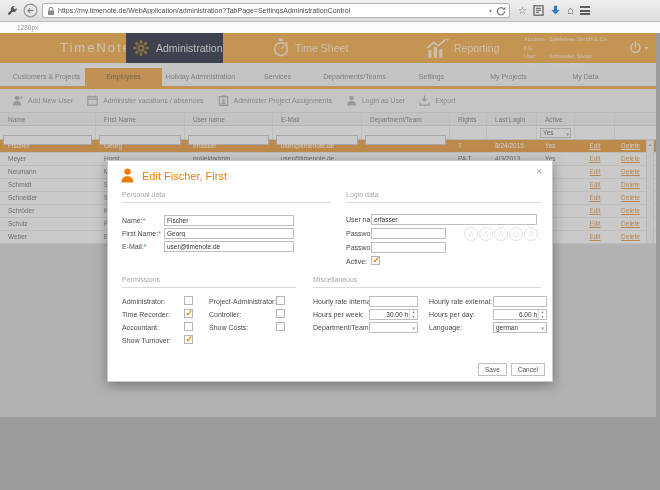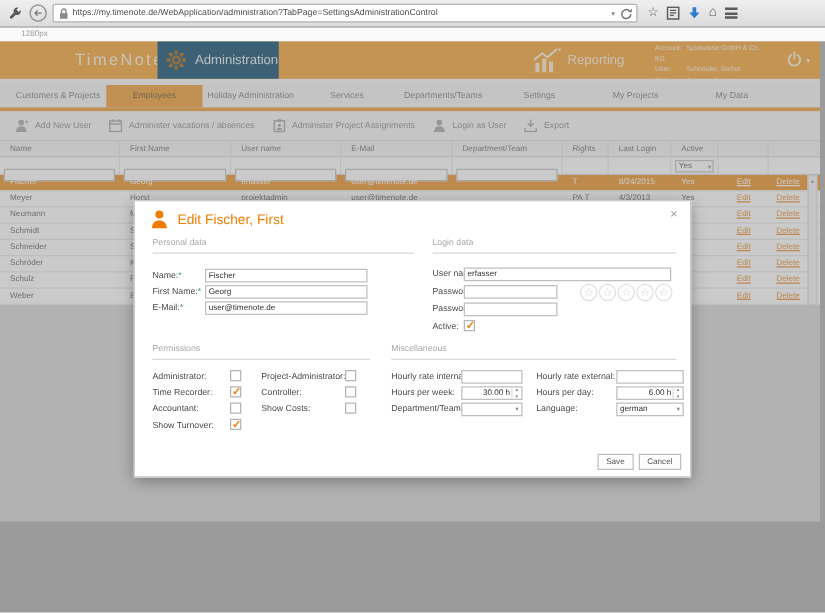--- a/index.html
+++ b/index.html
@@ -23,21 +23,21 @@
 
   
   .ruler{position:absolute;top:22px;left:0;width:660px;height:11px;background:#fafafa;font-size:6.5px;color:#9a9a9a;line-height:11px;padding-left:17px;z-index:1;}
 
   
   .page{position:absolute;top:33px;left:0;width:656px;height:384px;background:#d6d6d6;overflow:hidden;}
 
   .appheader{position:relative;height:30px;background:#f5a233;}
   .brand{position:absolute;left:60px;top:7px;font-size:13px;letter-spacing:2px;color:rgba(255,255,255,.85);}
   .nav-item{position:absolute;top:0;height:30px;display:flex;align-items:center;gap:5px;color:rgba(255,255,255,.8);font-size:10.5px;}
-  .nav-admin{left:126px;width:97px;background:#0c4a6e;padding-left:5px;color:rgba(255,255,255,.88);}
+  .nav-admin{left:126px;width:97px;background:#0f172a;padding-left:5px;color:rgba(255,255,255,.88);}
   .nav-time{left:272px;}
   .nav-report{left:425px;text-align:right;}
   .account{position:absolute;right:40px;top:2px;width:92px;font-size:5.5px;color:rgba(255,255,255,.85);line-height:8.6px;}
   .account .k{display:inline-block;width:25px;}
   .power{position:absolute;right:8px;top:8px;display:flex;align-items:center;gap:3px;color:rgba(255,255,255,.85);}
   .power .caret{font-size:6px;}
 
   .hdr-divider{height:5px;background:#f8f8f8;}
 
   .tabbar{height:18px;background:#f5f5f5;display:flex;padding-left:8px;}
@@ -158,20 +158,31 @@
           <svg width="20" height="20" viewBox="0 0 16 16">
               <circle cx="8" cy="8" r="2.1" fill="none" stroke="#9c6414" stroke-width="1.6"></circle>
               <g stroke="#9c6414" stroke-width="2.1">
                 <path d="M8 1.8v2.6M8 11.6v2.6M1.8 8h2.6M11.6 8h2.6M3.6 3.6l1.9 1.9M10.5 10.5l1.9 1.9M3.6 12.4l1.9-1.9M10.5 5.5l1.9-1.9"></path>
               </g>
             </svg>
         </span>
         <span>Administration</span>
       </div>
 
+      <div class="nav-item nav-time">
+        <span class="b-icon">
+          <svg width="18" height="20" viewBox="0 0 16 18">
+              <rect x="6" y="0.5" width="4" height="2.2" fill="rgba(255,255,255,.75)"></rect>
+              <path d="M12.6 3.8l1.5 1.5" stroke="rgba(255,255,255,.75)" stroke-width="1.3"></path>
+              <circle cx="8" cy="10" r="5.8" fill="none" stroke="rgba(255,255,255,.75)" stroke-width="1.5"></circle>
+              <path d="M8 10l2.7-2.7" stroke="rgba(255,255,255,.75)" stroke-width="1.2"></path>
+            </svg>
+        </span>
+        <span>Time Sheet</span>
+      </div>
 
       <div class="nav-item nav-report">
         <span class="b-icon">
           <svg width="24" height="20" viewBox="0 0 22 18">
               <g fill="rgba(255,255,255,.75)">
                 <rect x="3" y="11" width="3" height="7"></rect>
                 <rect x="8" y="8" width="3" height="10"></rect>
                 <rect x="13" y="10" width="3" height="8"></rect>
               </g>
               <path d="M2 9l6-5 4 3 7-6" fill="none" stroke="rgba(255,255,255,.85)" stroke-width="1.5"></path>

